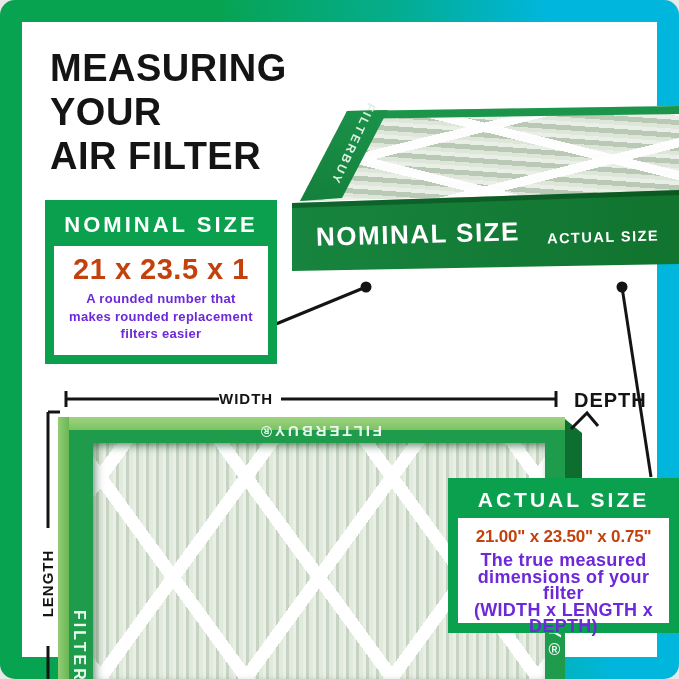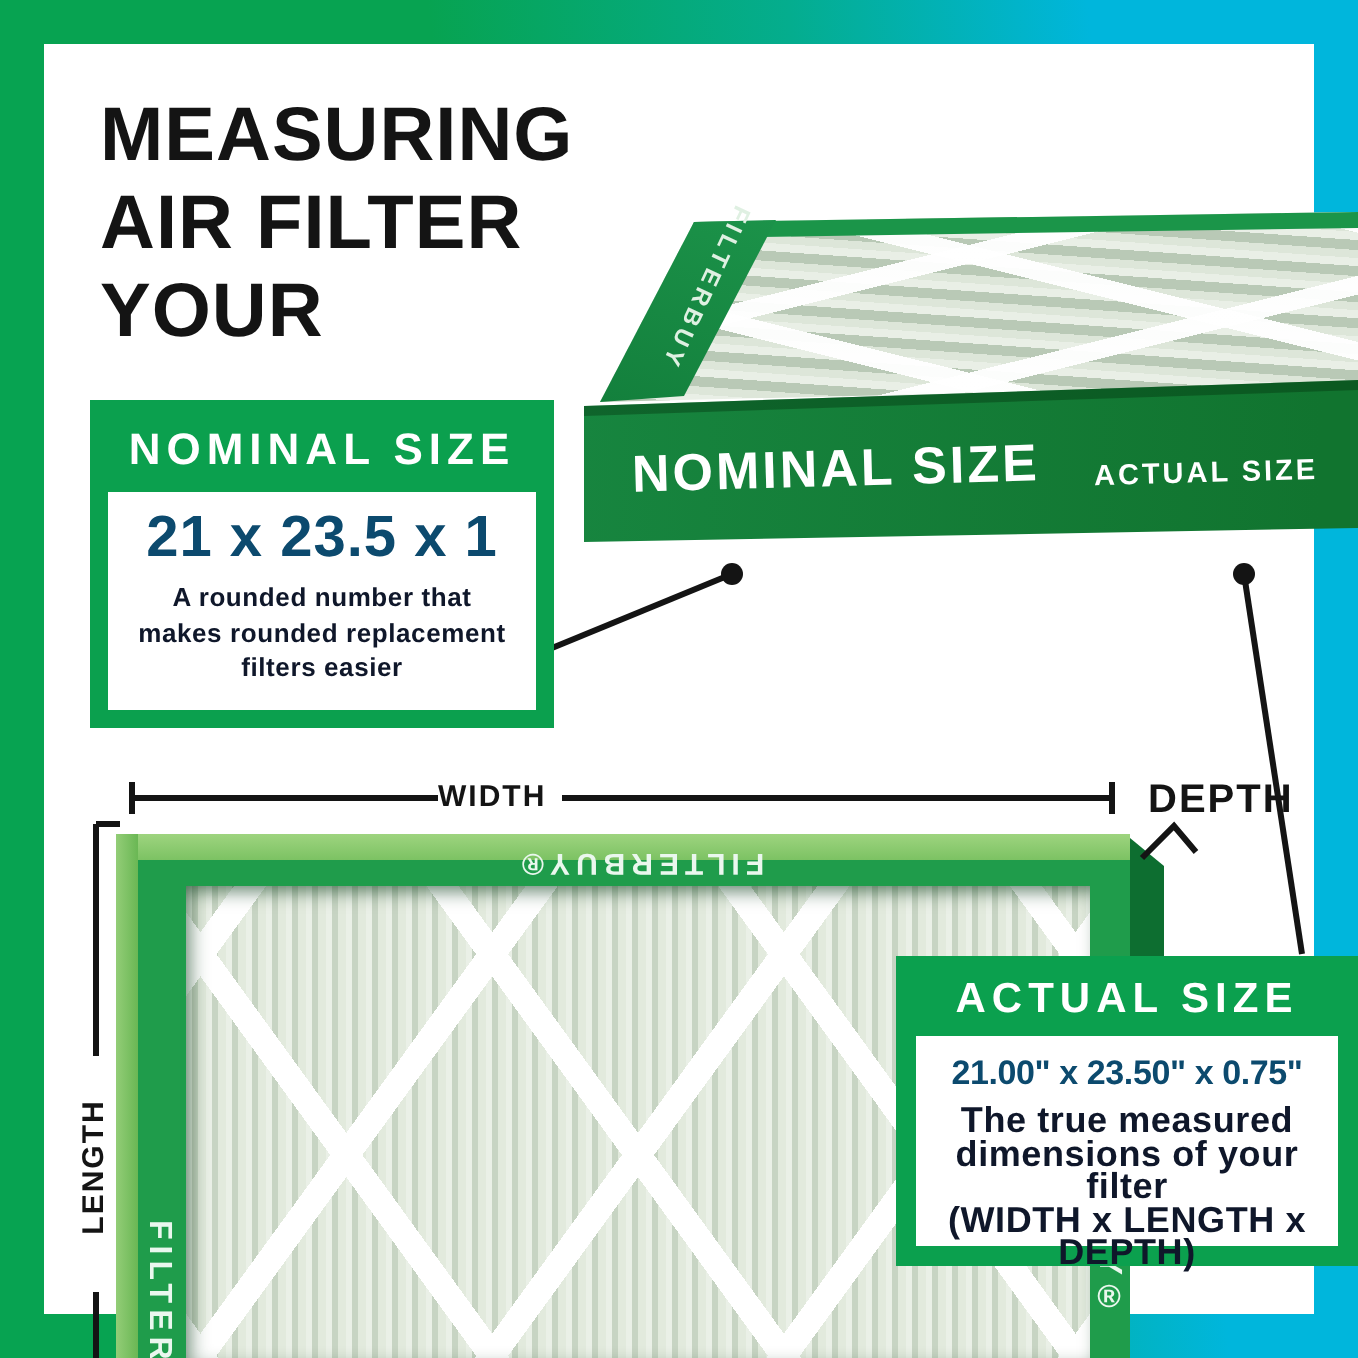--- a/index.html
+++ b/index.html
@@ -1,33 +1,34 @@
 <!DOCTYPE html>
 <html style="--green: #07a351; --cyan: #00b6dc; --box-green: #0ba04e; --frame-green: #1f9c4b; --frame-dark: #0d6e30; --ink: #141414;"><head>
 <meta charset="utf-8">
 <style>
   html,body{margin:0;padding:0;background:#e8e8e8;}
   .stage{
     position:relative;width:679px;height:679px;overflow:hidden;
     font-family:"Liberation Sans",sans-serif;
     background:linear-gradient(84deg,var(--green) 0%,var(--green) 38%,#04ad8e 62%,var(--cyan) 82%);
+    border-radius:15px;
   }
   .abs{position:absolute;}
   .content-area{left:22px;top:22px;width:635px;height:635px;background:#ffffff;}
 
   
   .headline{left:50px;top:46px;z-index:3;color:var(--ink);
     font-size:38px;line-height:44px;font-weight:700;letter-spacing:.5px;}
 
   
   .callout{background:var(--box-green);z-index:6;}
   .callout .hd{color:#fff;font-weight:700;text-align:center;letter-spacing:3px;}
   .callout .panel{position:absolute;background:#fff;text-align:center;}
-  .callout .val{font-weight:700;color:#0c4a6e;}
-  .callout .desc{font-weight:700;color:#0f172a;letter-spacing:.3px;}
+  .callout .val{font-weight:700;color:#c2410c;}
+  .callout .desc{font-weight:700;color:#6d28d9;letter-spacing:.3px;}
   .nominal-box{left:45px;top:200px;width:232px;height:164px;}
   .nominal-box .hd{font-size:22px;padding-top:12px;}
   .nominal-box .panel{left:9px;top:46px;width:214px;height:109px;}
   .nominal-box .val{font-size:29px;margin-top:7px;letter-spacing:.5px;}
   .nominal-box .desc{font-size:13px;line-height:17.5px;margin-top:4px;}
   .actual-box{left:448px;top:478px;width:231px;height:155px;}
   .actual-box .hd{font-size:21px;padding-top:10px;}
   .actual-box .panel{left:10px;top:40px;width:211px;height:105px;}
   .actual-box .val{font-size:17px;margin-top:9px;letter-spacing:-.2px;}
   .actual-box .desc{font-size:18px;line-height:16.5px;margin-top:5px;}
@@ -89,22 +90,22 @@
 </style>
 </head>
 <body>
 
 <div class="stage">
 
   <div class="abs content-area"></div>
 
   <div class="abs headline">
     <div>MEASURING</div>
+    <div>YOUR</div>
     <div>AIR FILTER</div>
-    <div>YOUR</div>
   </div>
 
   <div class="abs package">
     <div class="pk-top"></div>
     <div class="pk-rim"></div>
     <div class="pk-end"></div>
     <span class="pk-end-brand">FILTERBUY</span>
     <div class="pk-front"></div>
     <div class="pk-front-shadow"></div>
     <span class="pk-nominal">NOMINAL SIZE</span>

